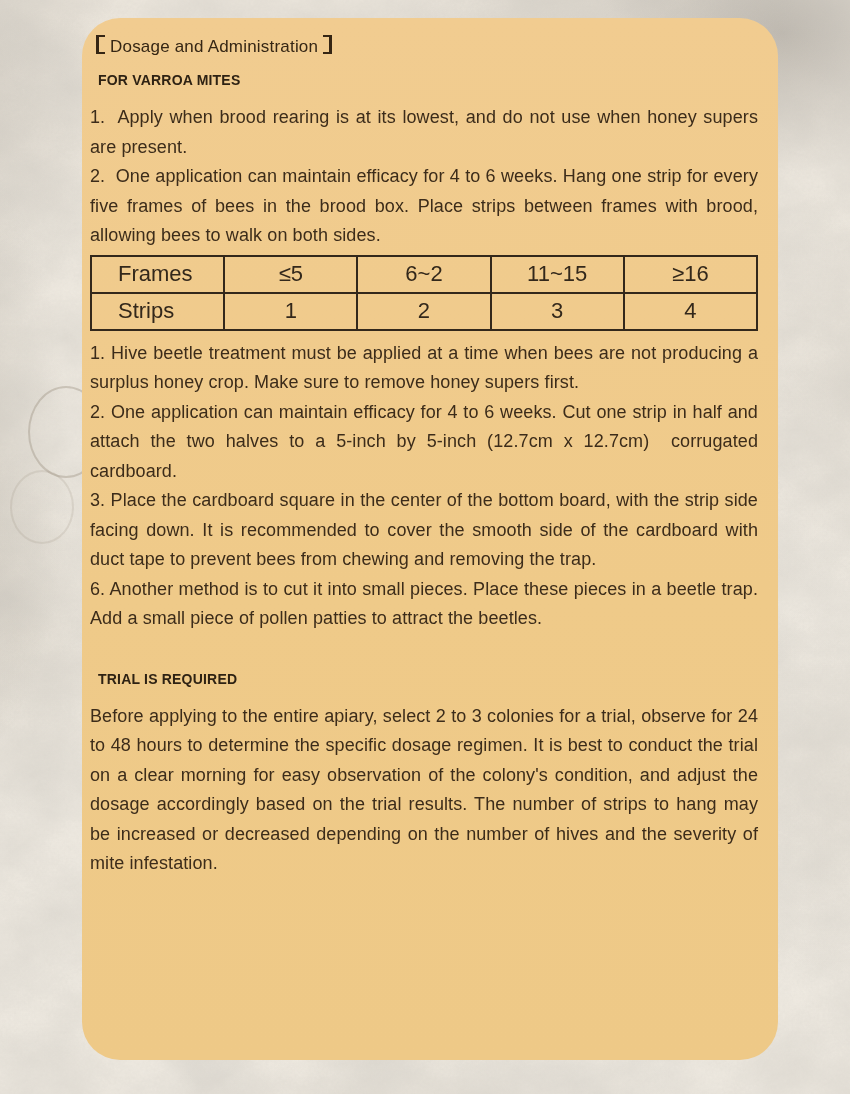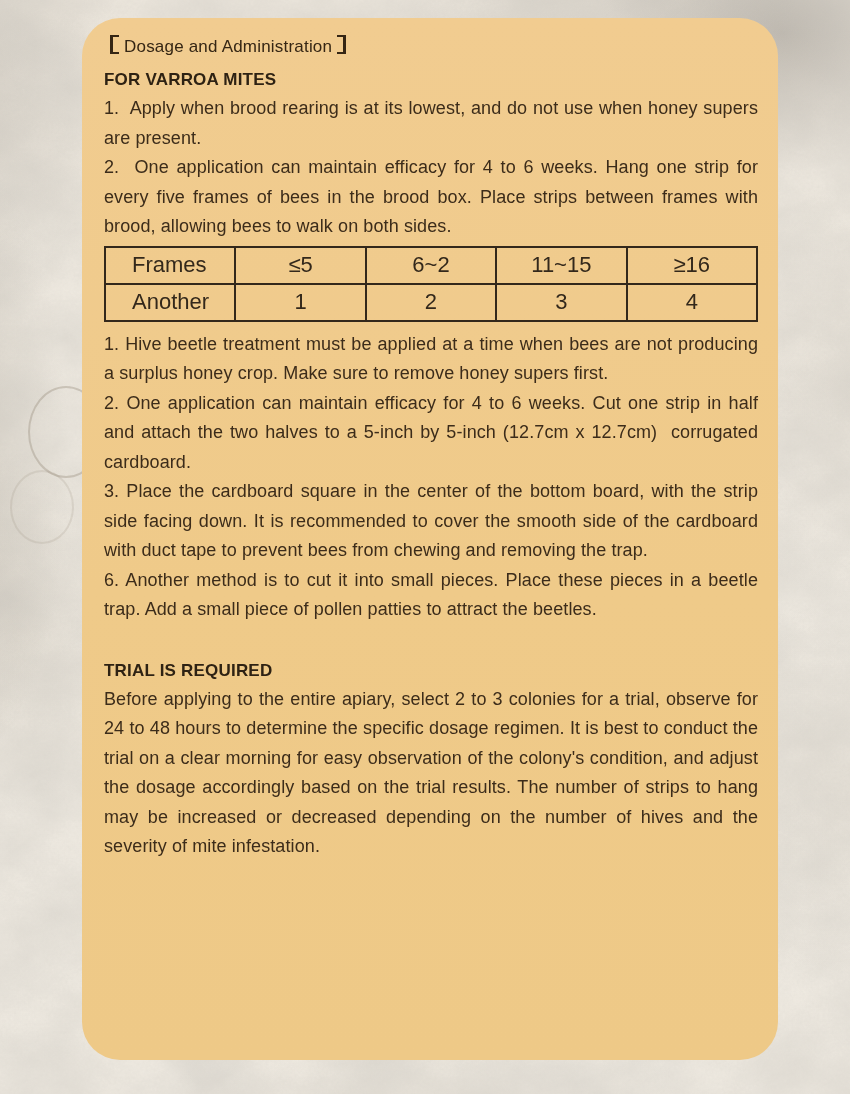--- a/index.html
+++ b/index.html
@@ -62,21 +62,21 @@
   .card {
     position: absolute;
     left: 82px;
     top: 18px;
     width: 696px;
     height: 1042px;
     border-radius: 38px;
     background: linear-gradient(180deg, #f1cc90 0%, #efca89 55%, #eec987 100%);
     z-index: 3;
     box-sizing: border-box;
-    padding: 17px 20px 0 22px;
+    padding: 17px 20px 0 8px;
     color: #3c2c1a;
   }
   .doc-title {
     margin: 0 0 7px 6px;
     font-size: 17px;
     font-weight: 400;
     color: #352614;
     letter-spacing: 0.2px;
     line-height: 22px;
   }
@@ -84,22 +84,22 @@
     display: inline-block;
     width: 6px;
     height: 15px;
     vertical-align: -2px;
     border-top: 2px solid #352614;
     border-bottom: 2px solid #352614;
   }
   .bracket.open  { border-left: 3px solid #352614; margin-right: 5px; }
   .bracket.close { border-right: 3px solid #352614; margin-left: 5px; }
   .section-heading {
-    margin: 0;
-    font-size: 17px;
+    margin: 8px;
+    font-size: 14px;
     font-weight: 700;
     color: #2e2213;
     line-height: 29px;
     letter-spacing: 0.2px;
   }
   .section-gap { margin-top: 31px; }
   .item {
     margin: 0;
     font-size: 18px;
     line-height: 29.5px;
@@ -167,21 +167,21 @@
     <table class="dosage-table">
       <tbody>
         <tr>
           <td class="rowlabel">Frames</td>
           <td>≤5</td>
           <td>6~2</td>
           <td>11~15</td>
           <td>≥16</td>
         </tr>
         <tr>
-          <td class="rowlabel">Another</td>
+          <td class="rowlabel">Strips</td>
           <td>1</td>
           <td>2</td>
           <td>3</td>
           <td>4</td>
         </tr>
       </tbody>
     </table>
 
 
 

